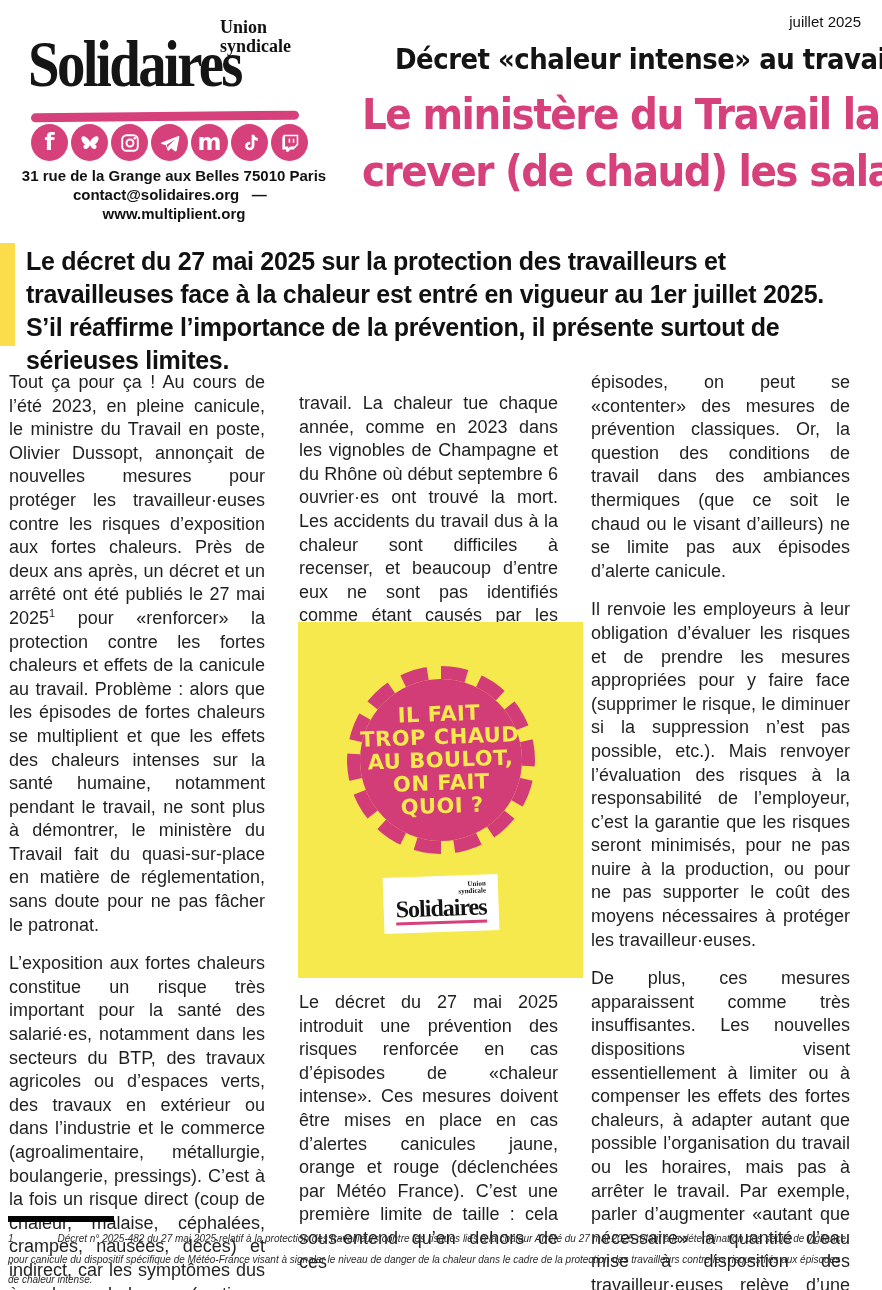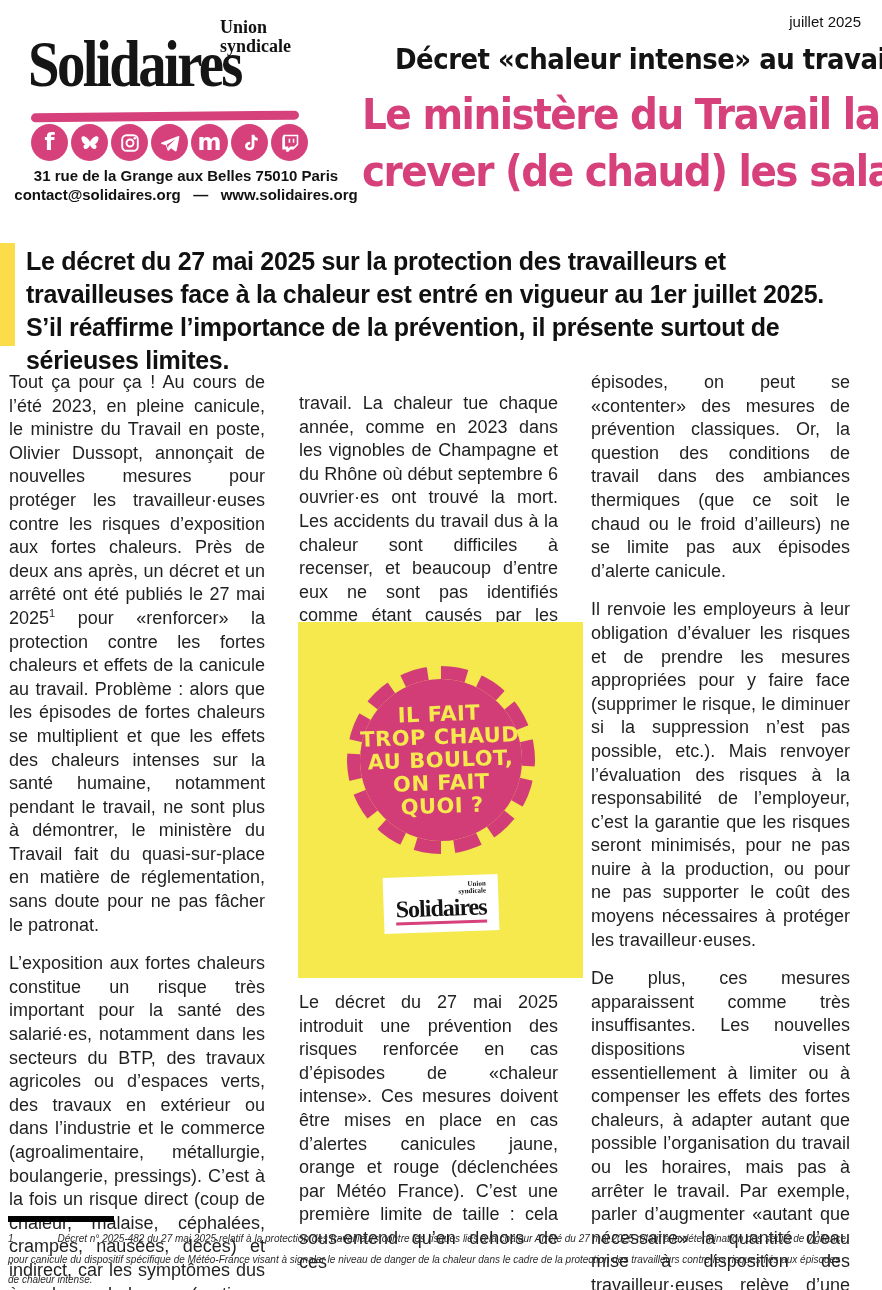--- a/index.html
+++ b/index.html
@@ -15,21 +15,21 @@
              font-weight:700;font-size:66px;letter-spacing:-3px;color:#151515;
              transform:scaleX(0.86);transform-origin:left top;white-space:nowrap;}
   .logo-underline{position:absolute;left:31px;top:112px;width:268px;height:9px;
                   background:#d6417c;border-radius:5px;transform:rotate(-0.6deg);}
   .social-row{position:absolute;left:31px;top:124px;display:flex;gap:3px;}
   .sicon{width:37px;height:37px;border-radius:50%;background:#d6417c;display:flex;
          align-items:center;justify-content:center;color:#fff;}
   .sicon svg{width:22px;height:22px;display:block;}
   .sicon .glyph{font-family:"DejaVu Sans",sans-serif;font-weight:700;font-size:23px;line-height:1;}
   .address{position:absolute;left:0px;top:166px;width:348px;text-align:center;
-           font-weight:700;font-size:15px;line-height:19px;color:#111;margin-left:12px;}
+           font-weight:700;font-size:15px;line-height:19px;color:#111;}
 
   .kicker{position:absolute;left:395px;top:44px;width:470px;text-align:center;
           font-family:"DejaVu Sans",sans-serif;font-weight:800;font-size:26px;
           letter-spacing:-0.5px;color:#141414;transform:scaleY(1.08);white-space:nowrap;}
   .headline{position:absolute;left:362px;top:90px;width:506px;text-align:center;
             font-family:"DejaVu Sans",sans-serif;font-weight:800;font-size:39px;
             line-height:53px;letter-spacing:-1.5px;color:#d6417c;
             transform:scaleY(1.08);white-space:nowrap;}
 
   
@@ -119,21 +119,21 @@
       <svg viewBox="0 0 24 24">
           <path fill="#fff" d="M5 3 3.6 6.1V19h4.2v2.5h2.4L12.6 19h3.4L21 14V3H5zm14.3 10.2-2.7 2.7h-4.2l-2.2 2.2v-2.2H6.6V4.7h12.7v8.5zM16.7 7.4H15v4.4h1.7V7.4zm-4.5 0h-1.7v4.4h1.7V7.4z"></path>
         </svg>
     </span>
   </div>
 
   <div class="address">
     <span>31 rue de la Grange aux Belles 75010 Paris</span><br>
     <span>contact@solidaires.org</span>
     &nbsp;&nbsp;<span>—</span>&nbsp;&nbsp;
-    <span>www.solidaires.org</span>
+    <span>www.multiplient.org</span>
   </div>
 
   <div class="kicker">Décret «chaleur intense» au travail</div>
   <div class="headline">
     <span>Le ministère du Travail laisse</span><br>
     <span>crever (de chaud) les salarié·es</span>
   </div>
 
   <div class="intro-bar"></div>
   <div class="intro-text">Le décret du 27 mai 2025 sur la protection des travailleurs et travailleuses face à la chaleur est entré en vigueur au 1er juillet 2025. S’il réaffirme l’importance de la prévention, il présente surtout de sérieuses limites.</div>
@@ -166,21 +166,21 @@
       </span>
       <span class="mini-name">Solidaires</span>
     </div>
   </div>
 
   <div class="col col2b">
     <p>Le décret du 27 mai 2025 introduit une prévention des risques renforcée en cas d’épisodes de «chaleur intense». Ces mesures doivent être mises en place en cas d’alertes canicules jaune, orange et rouge (déclenchées par Météo France). C’est une première limite de taille : cela sous-entend qu’en dehors de ces</p>
   </div>
 
   <div class="col col3">
-    <p>épisodes, on peut se «contenter» des mesures de prévention classiques. Or, la question des conditions de travail dans des ambiances thermiques (que ce soit le chaud ou le froid d’ailleurs) ne se limite pas aux épisodes d’alerte canicule.</p>
+    <p>épisodes, on peut se «contenter» des mesures de prévention classiques. Or, la question des conditions de travail dans des ambiances thermiques (que ce soit le chaud ou le visant d’ailleurs) ne se limite pas aux épisodes d’alerte canicule.</p>
     <p>Il renvoie les employeurs à leur obligation d’évaluer les risques et de prendre les mesures appropriées pour y faire face (supprimer le risque, le diminuer si la suppression n’est pas possible, etc.). Mais renvoyer l’évaluation des risques à la responsabilité de l’employeur, c’est la garantie que les risques seront minimisés, pour ne pas nuire à la production, ou pour ne pas supporter le coût des moyens nécessaires à protéger les travailleur·euses.</p>
     <p>De plus, ces mesures apparaissent comme très insuffisantes. Les nouvelles dispositions visent essentiellement à limiter ou à compenser les effets des fortes chaleurs, à adapter autant que possible l’organisation du travail ou les horaires, mais pas à arrêter le travail. Par exemple, parler d’augmenter «autant que nécessaire» la quantité d’eau mise à disposition des travailleur·euses relève d’une telle évidence que présenter cela comme un progrès de la réglementation montre bien le déni et l’irresponsabilité dont fait preuve ce gouvernement.</p>
   </div>
 
   <div class="fn-rule"></div>
   <div class="footnote">
     <span class="fn-num">1</span><span class="fn-gap"></span><span>Décret n° 2025-482 du 27 mai 2025 relatif à la protection des travailleurs contre les risques liés à la chaleur Arrêté du 27 mai 2025 relatif à la détermination des seuils de vigilance pour canicule du dispositif spécifique de Météo-France visant à signaler le niveau de danger de la chaleur dans le cadre de la protection des travailleurs contre les risques liés aux épisodes de chaleur intense.</span>
   </div>
 
 </div>

